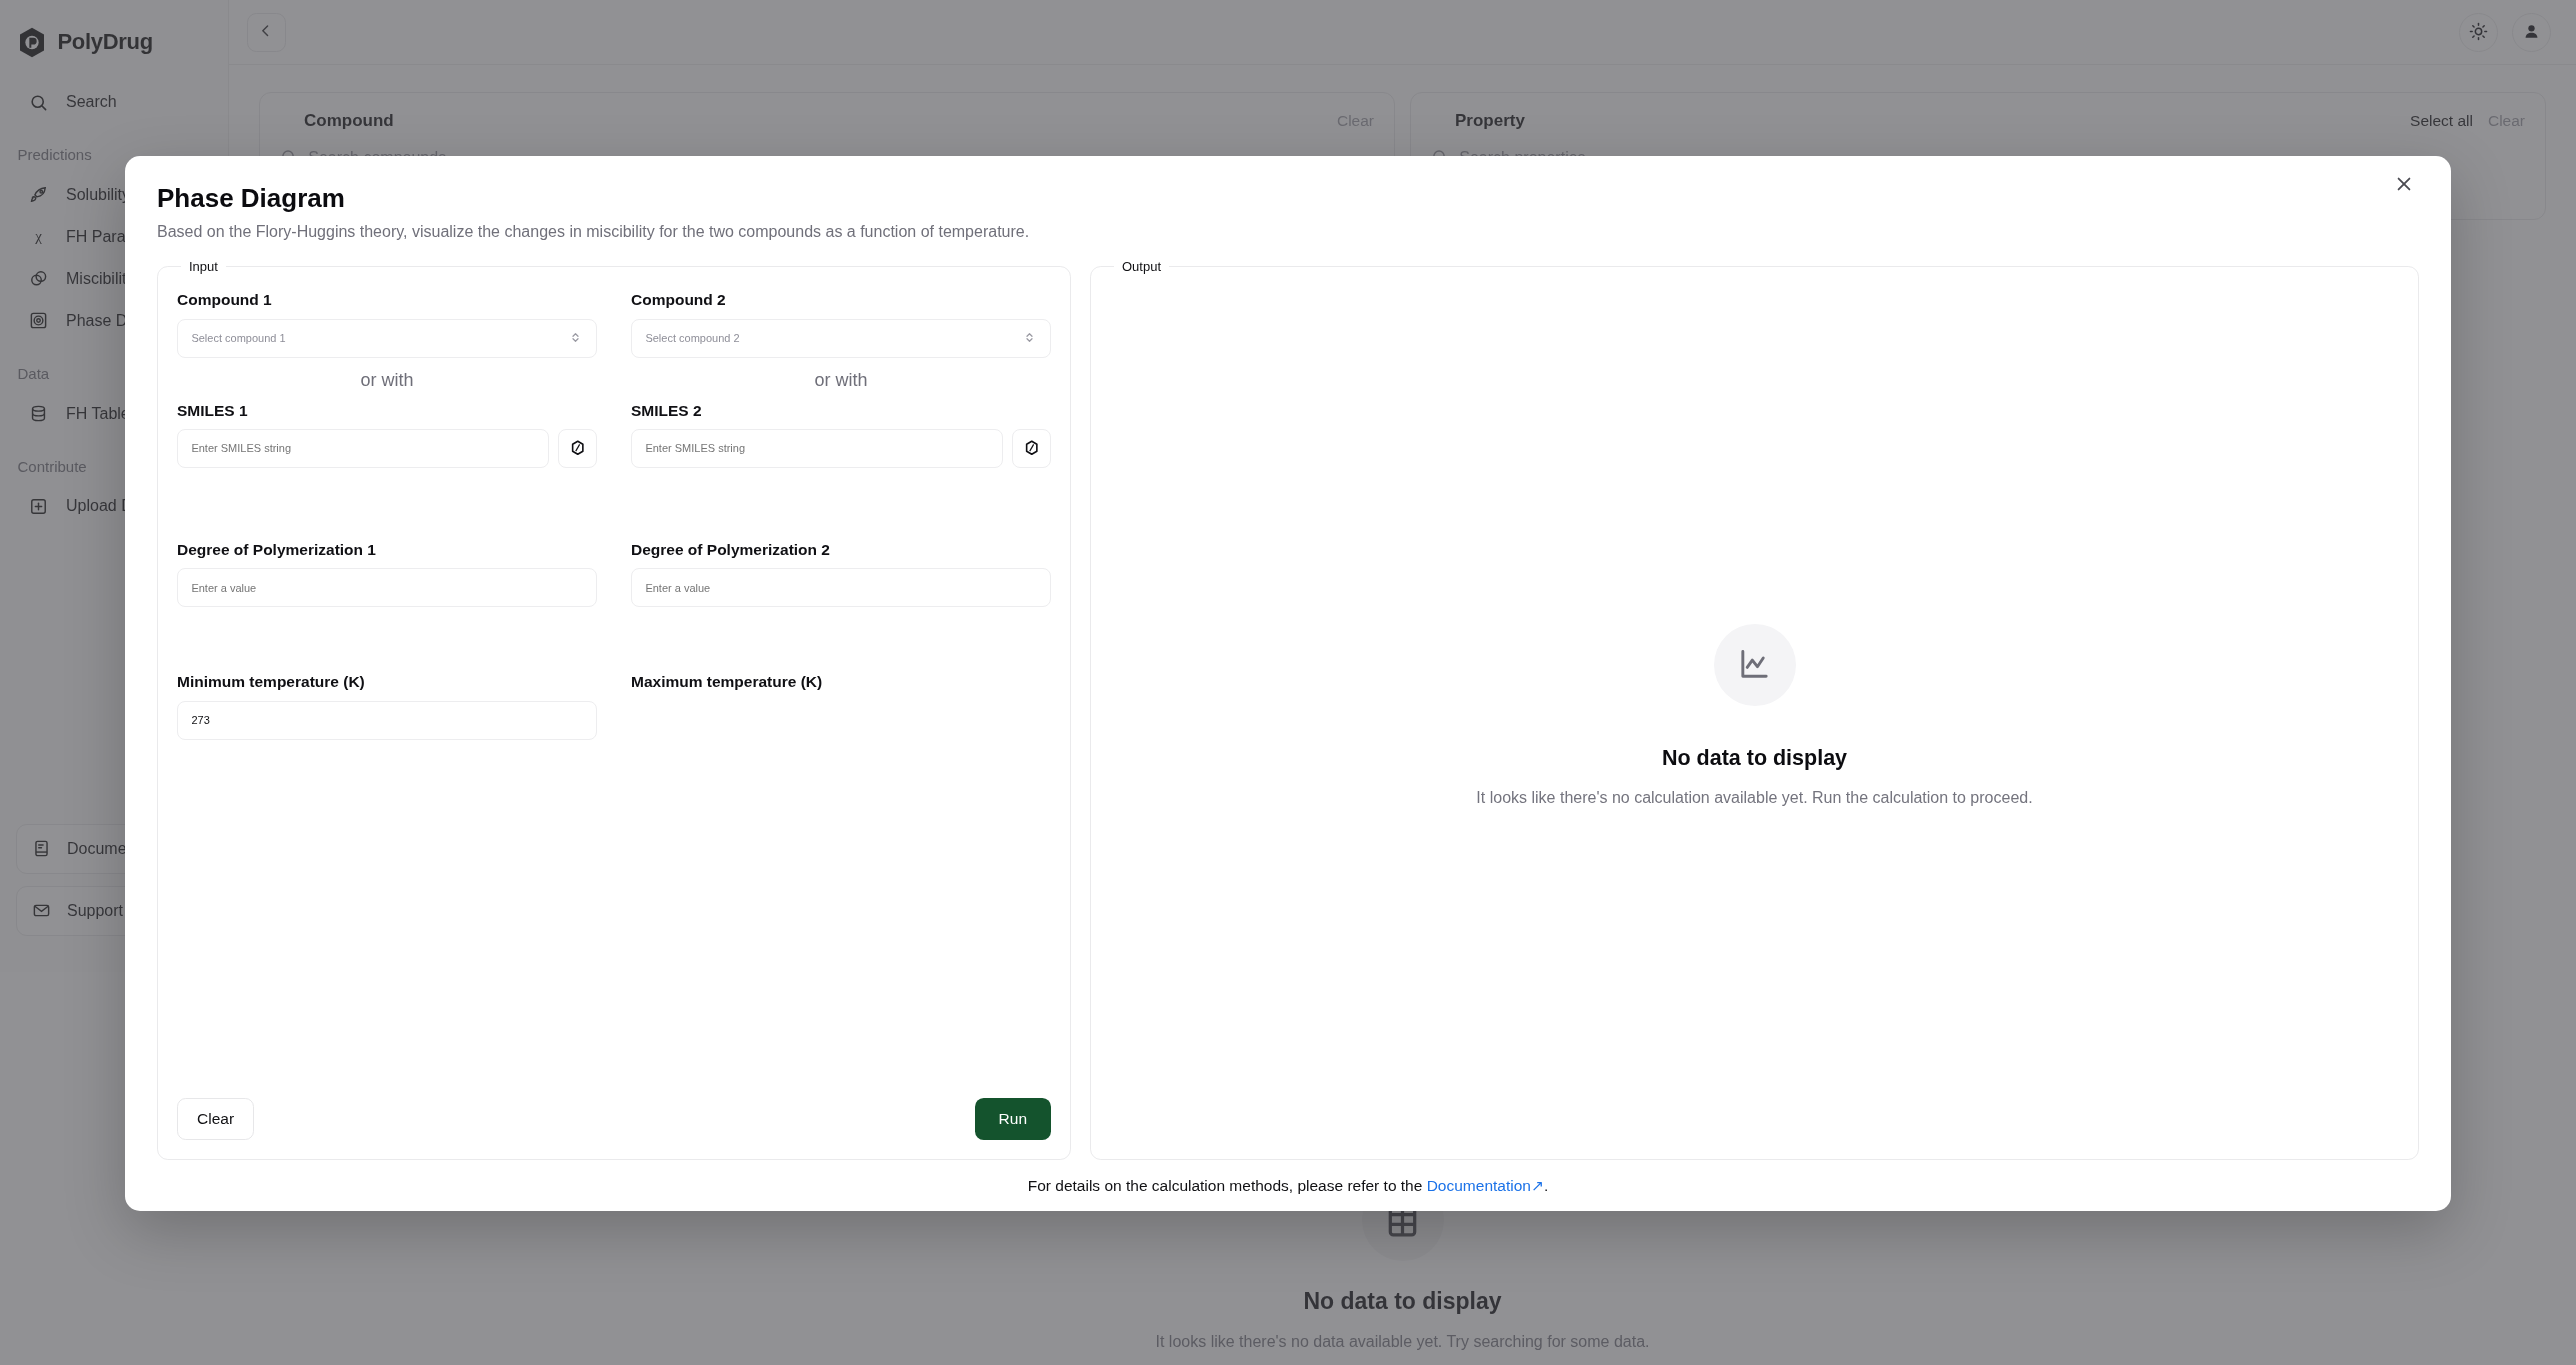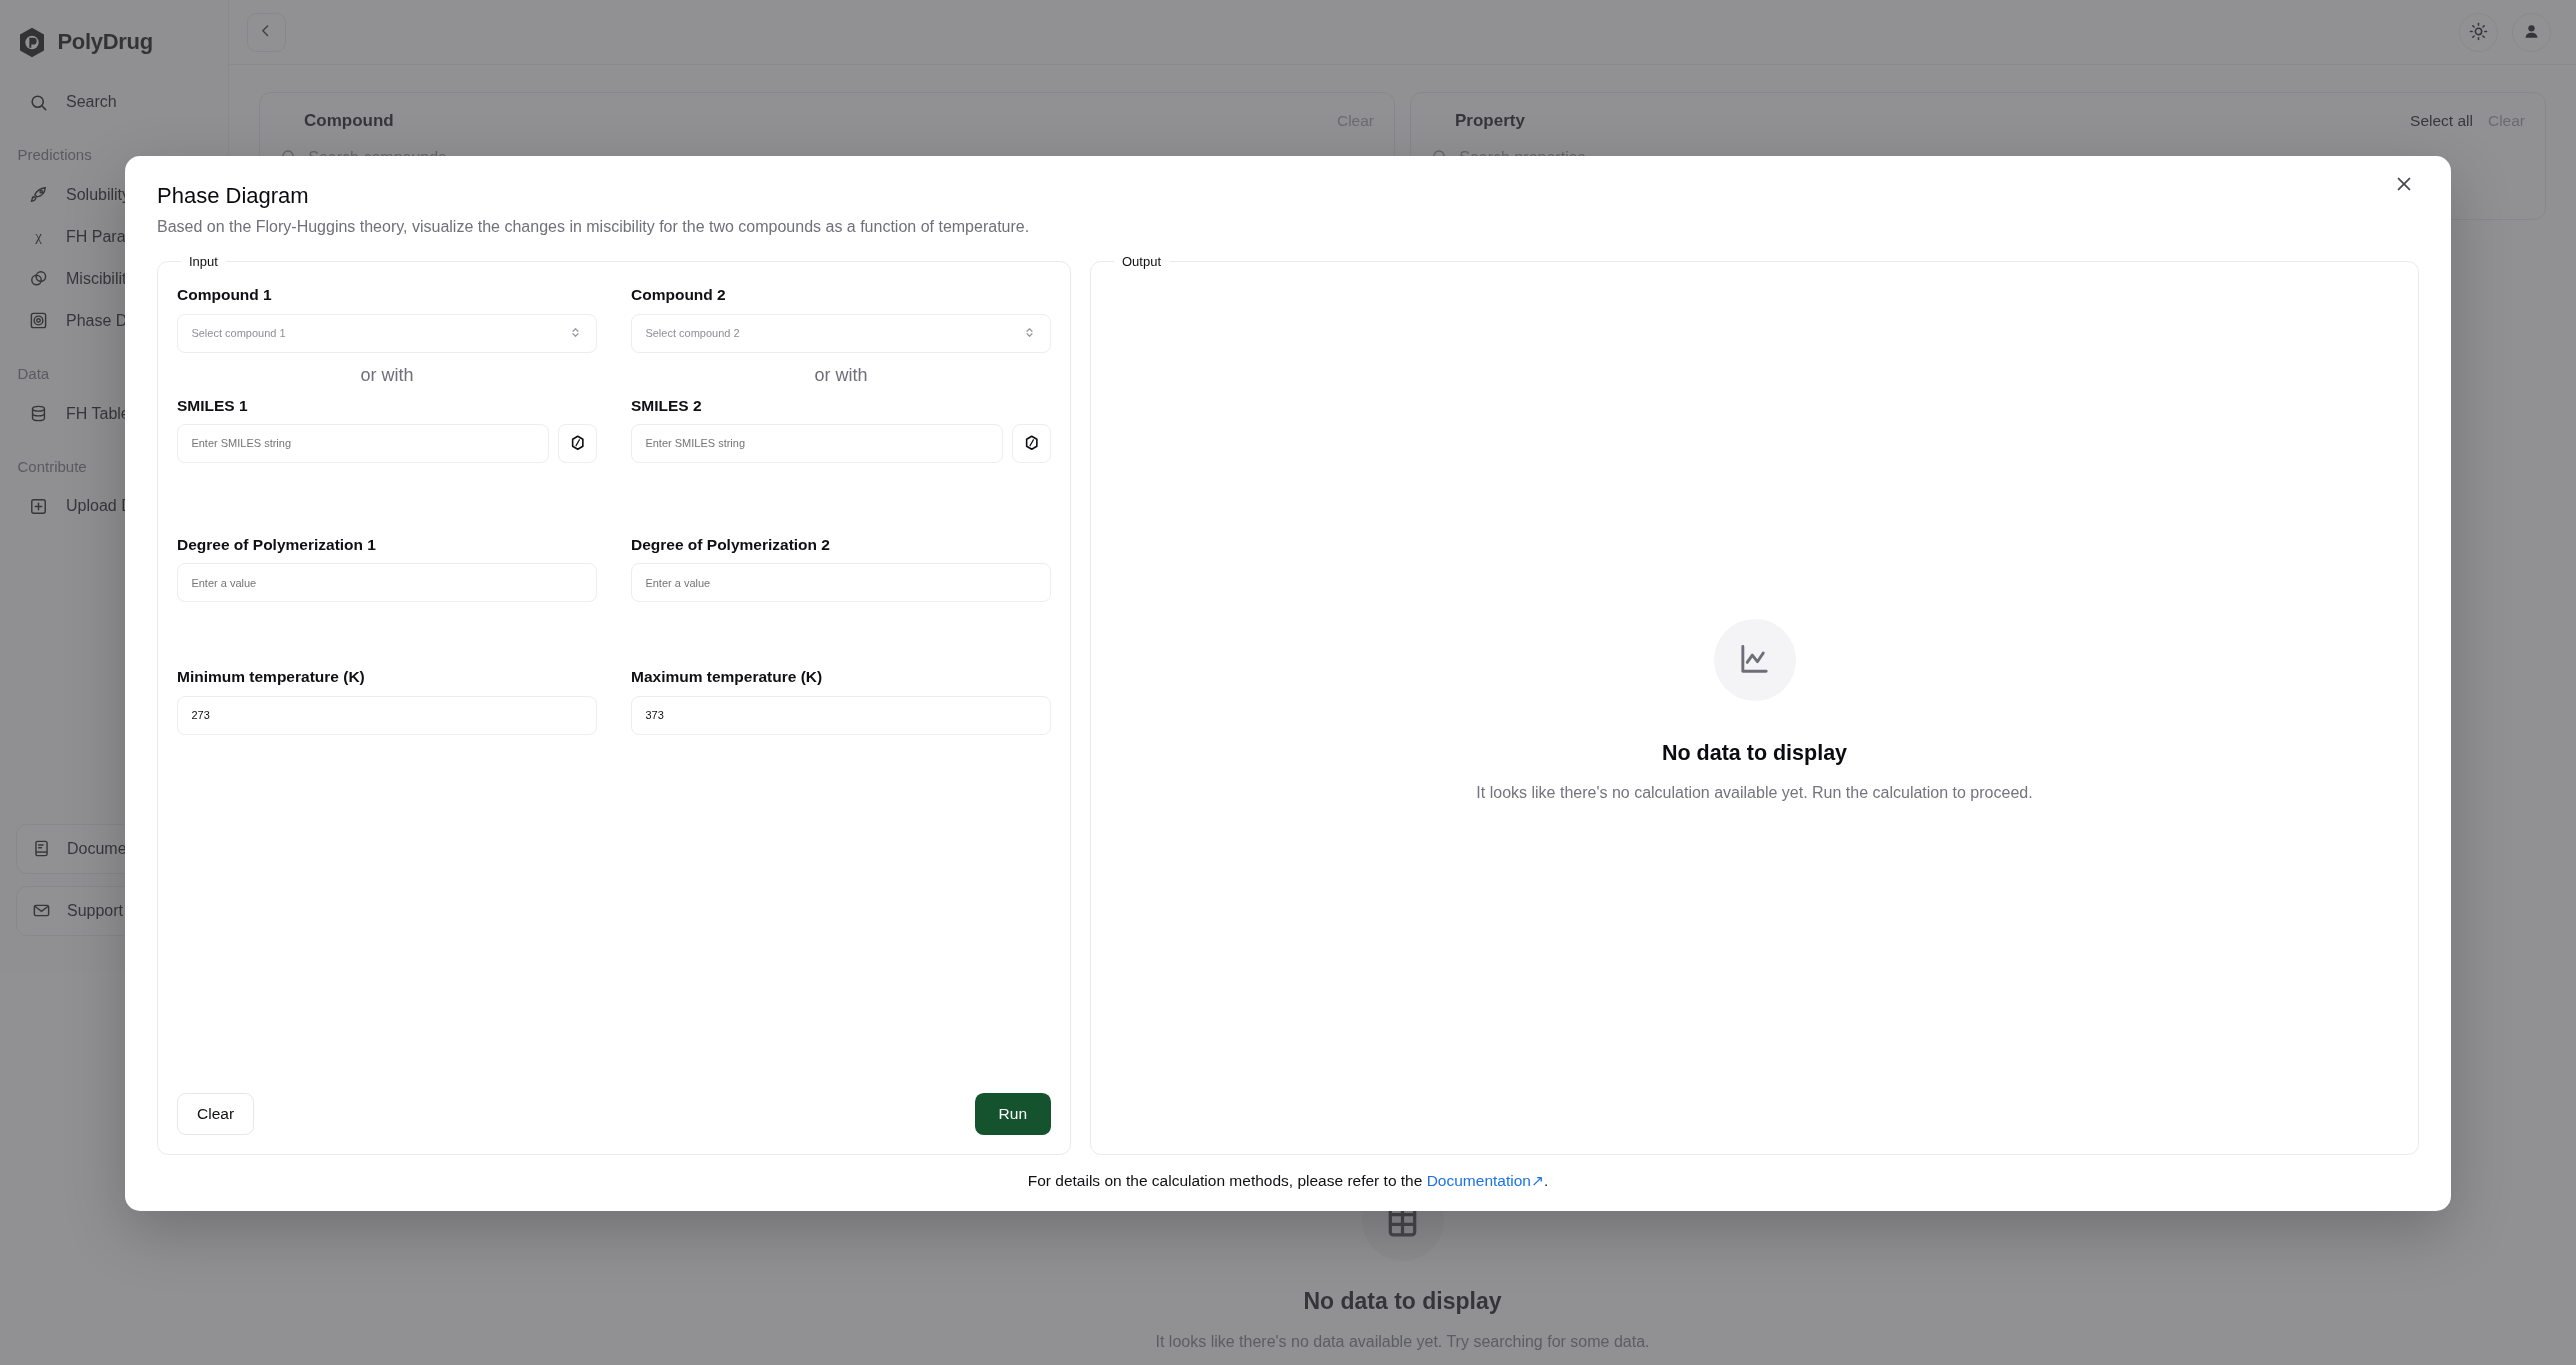--- a/index.html
+++ b/index.html
@@ -129,21 +129,21 @@
     border-radius: 15px;
     box-shadow: 0 20px 61px rgba(0,0,0,0.22);
     padding: 27px 32px 23px 32px;
   }
   .modal-close {
     position: absolute; top: 167px; right: 155px;
     width: 35px; height: 35px;
     display: flex; align-items: center; justify-content: center;
     cursor: pointer; z-index: 5;
   }
-  .modal-title { font-size: 22px; font-weight: 400; color: #0b0b0f; margin-bottom: 9.4px; }
+  .modal-title { font-size: 26px; font-weight: 700; color: #0b0b0f; margin-bottom: 9.4px; }
   .modal-sub { font-size: 16px; color: #70707a; margin-bottom: 17.5px; }
 
   .modal-body { display: flex; gap: 19px; height: 901px; }
 
   fieldset.box {
     border: 1.3px solid #eaeaec; border-radius: 10.8px;
     padding: 17.5px 19px 19px 19px;
     min-width: 0;
   }
   fieldset.box > legend {
@@ -517,21 +517,20 @@
 
         <div class="gap-md"></div>
 
         <div class="field-grid">
           <div class="field-col">
             <span class="field-label">Minimum temperature (K)</span>
             <input class="ctl value" type="text" value="273" style="">
           </div>
           <div class="field-col">
             <span class="field-label">Maximum temperature (K)</span>
-            <input class="ctl value" type="text" value="373" style="">
           </div>
         </div>
 
         <div class="btn-row">
           <button class="btn-clear">Clear</button>
           <button class="btn-run">Run</button>
         </div>
       </fieldset>
 
       <fieldset class="box output-box">

